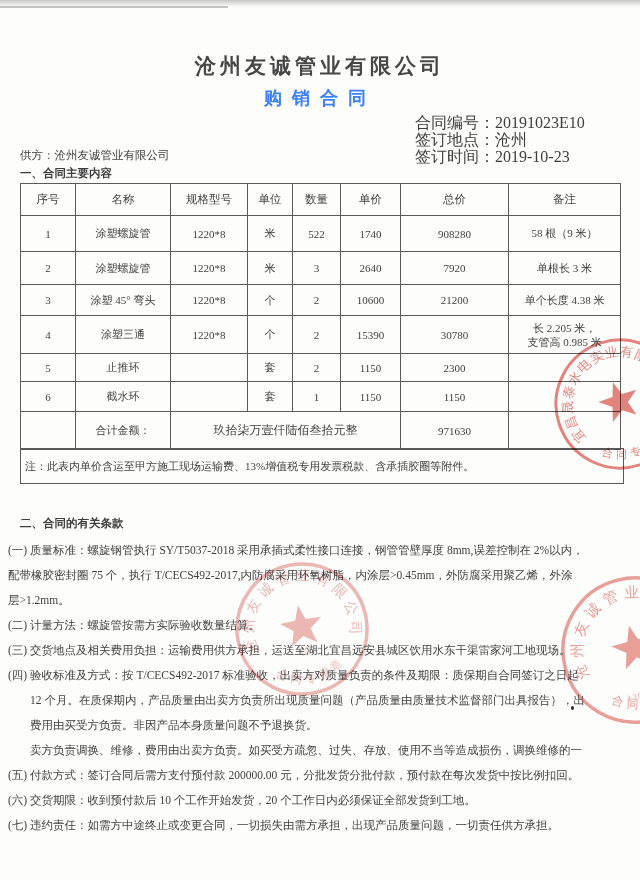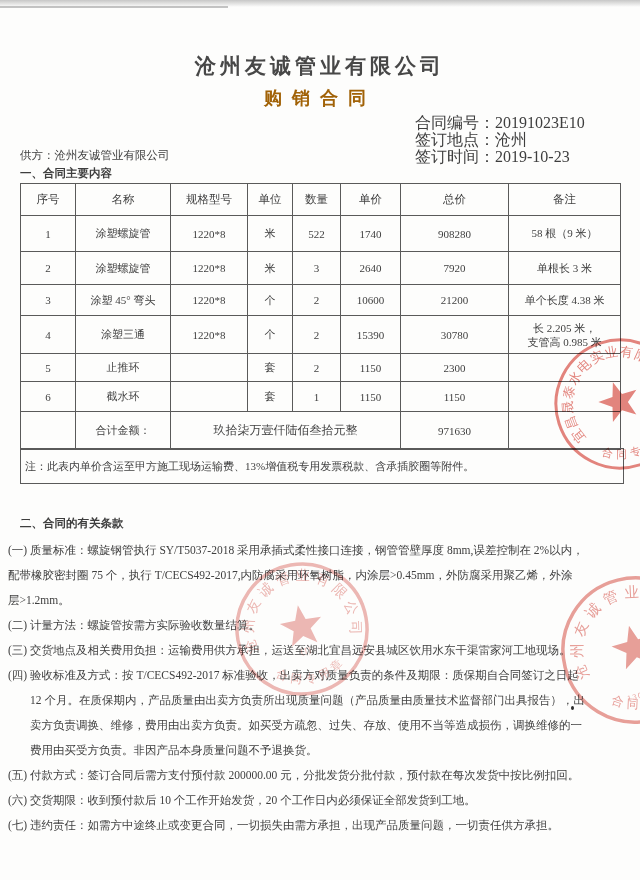--- a/index.html
+++ b/index.html
@@ -8,21 +8,21 @@
     background:#fdfdfc;overflow:hidden;
     font-family:"Liberation Serif","DejaVu Serif",serif;
     color:#3e3e3e;
   }
   .scan-strip{position:absolute;left:0;top:0;width:640px;height:7px;
     background:linear-gradient(to bottom,#b5b5b5,rgba(200,200,200,0));opacity:.75;}
   .scan-line{position:absolute;left:0;top:6px;width:228px;height:2px;background:#9c9c9c;opacity:.6;}
   .doc-title{position:absolute;left:0;top:52px;width:100%;text-align:center;
     font-size:21px;font-weight:600;letter-spacing:4px;color:#474747;}
   .doc-subtitle{position:absolute;left:0;top:86px;width:100%;text-align:center;
-    font-size:18px;font-weight:600;letter-spacing:10px;color:#a16207;}
+    font-size:18px;font-weight:600;letter-spacing:10px;color:#3b82f6;}
   .meta{position:absolute;font-size:11.5px;white-space:nowrap;}
   .meta.supplier{left:20px;top:116px;margin-top:32px;}
   .meta.buyer{left:20px;top:148px;}
   .meta-right{position:absolute;left:415px;top:114px;font-size:16px;line-height:17px;white-space:nowrap;}
   .sec-heading{position:absolute;font-size:11.5px;font-weight:600;white-space:nowrap;}
   #sec1{left:20px;top:166px;}
   #sec2{left:20px;top:516px;}
   table.items{position:absolute;left:20px;top:183px;width:600px;border-collapse:collapse;table-layout:fixed;
     font-size:11px;color:#3f3f3f;}
   table.items td,table.items th{border:1px solid #5a5a5a;text-align:center;vertical-align:middle;
@@ -167,22 +167,22 @@
   <div id="sec2" class="sec-heading">二、合同的有关条款</div>
 
   <div class="clauses">
     <div class="clause-line">(一) 质量标准：螺旋钢管执行 SY/T5037-2018 采用承插式柔性接口连接，钢管管壁厚度 8mm,误差控制在 2%以内，</div>
     <div class="clause-line">配带橡胶密封圈 75 个，执行 T/CECS492-2017,内防腐采用环氧树脂，内涂层&gt;0.45mm，外防腐采用聚乙烯，外涂</div>
     <div class="clause-line">层&gt;1.2mm。</div>
     <div class="clause-line">(二) 计量方法：螺旋管按需方实际验收数量结算。</div>
     <div class="clause-line">(三) 交货地点及相关费用负担：运输费用供方承担，运送至湖北宜昌远安县城区饮用水东干渠雷家河工地现场。</div>
     <div class="clause-line">(四) 验收标准及方式：按 T/CECS492-2017 标准验收，出卖方对质量负责的条件及期限：质保期自合同签订之日起</div>
     <div class="clause-line indent">12 个月。在质保期内，产品质量由出卖方负责所出现质量问题（产品质量由质量技术监督部门出具报告），出</div>
+    <div class="clause-line indent">费用由买受方负责。非因产品本身质量问题不予退换货。</div>
     <div class="clause-line indent">卖方负责调换、维修，费用由出卖方负责。如买受方疏忽、过失、存放、使用不当等造成损伤，调换维修的一</div>
-    <div class="clause-line indent">费用由买受方负责。非因产品本身质量问题不予退换货。</div>
     <div class="clause-line">(五) 付款方式：签订合同后需方支付预付款 200000.00 元，分批发货分批付款，预付款在每次发货中按比例扣回。</div>
     <div class="clause-line">(六) 交货期限：收到预付款后 10 个工作开始发货，20 个工作日内必须保证全部发货到工地。</div>
     <div class="clause-line">(七) 违约责任：如需方中途终止或变更合同，一切损失由需方承担，出现产品质量问题，一切责任供方承担。</div>
   </div>
 
   <svg id="seal-buyer" class="seal" width="160" height="160" viewBox="0 0 160 160">
     <defs>
       <path id="arcA-top" d="M 34.9,96.4 A 48,48 0 1 1 125.1,96.4" fill="none"></path>
       <path id="arcA-bot" d="M 38.6,114.7 A 54,54 0 0 0 121.4,114.7" fill="none"></path>
     </defs>

